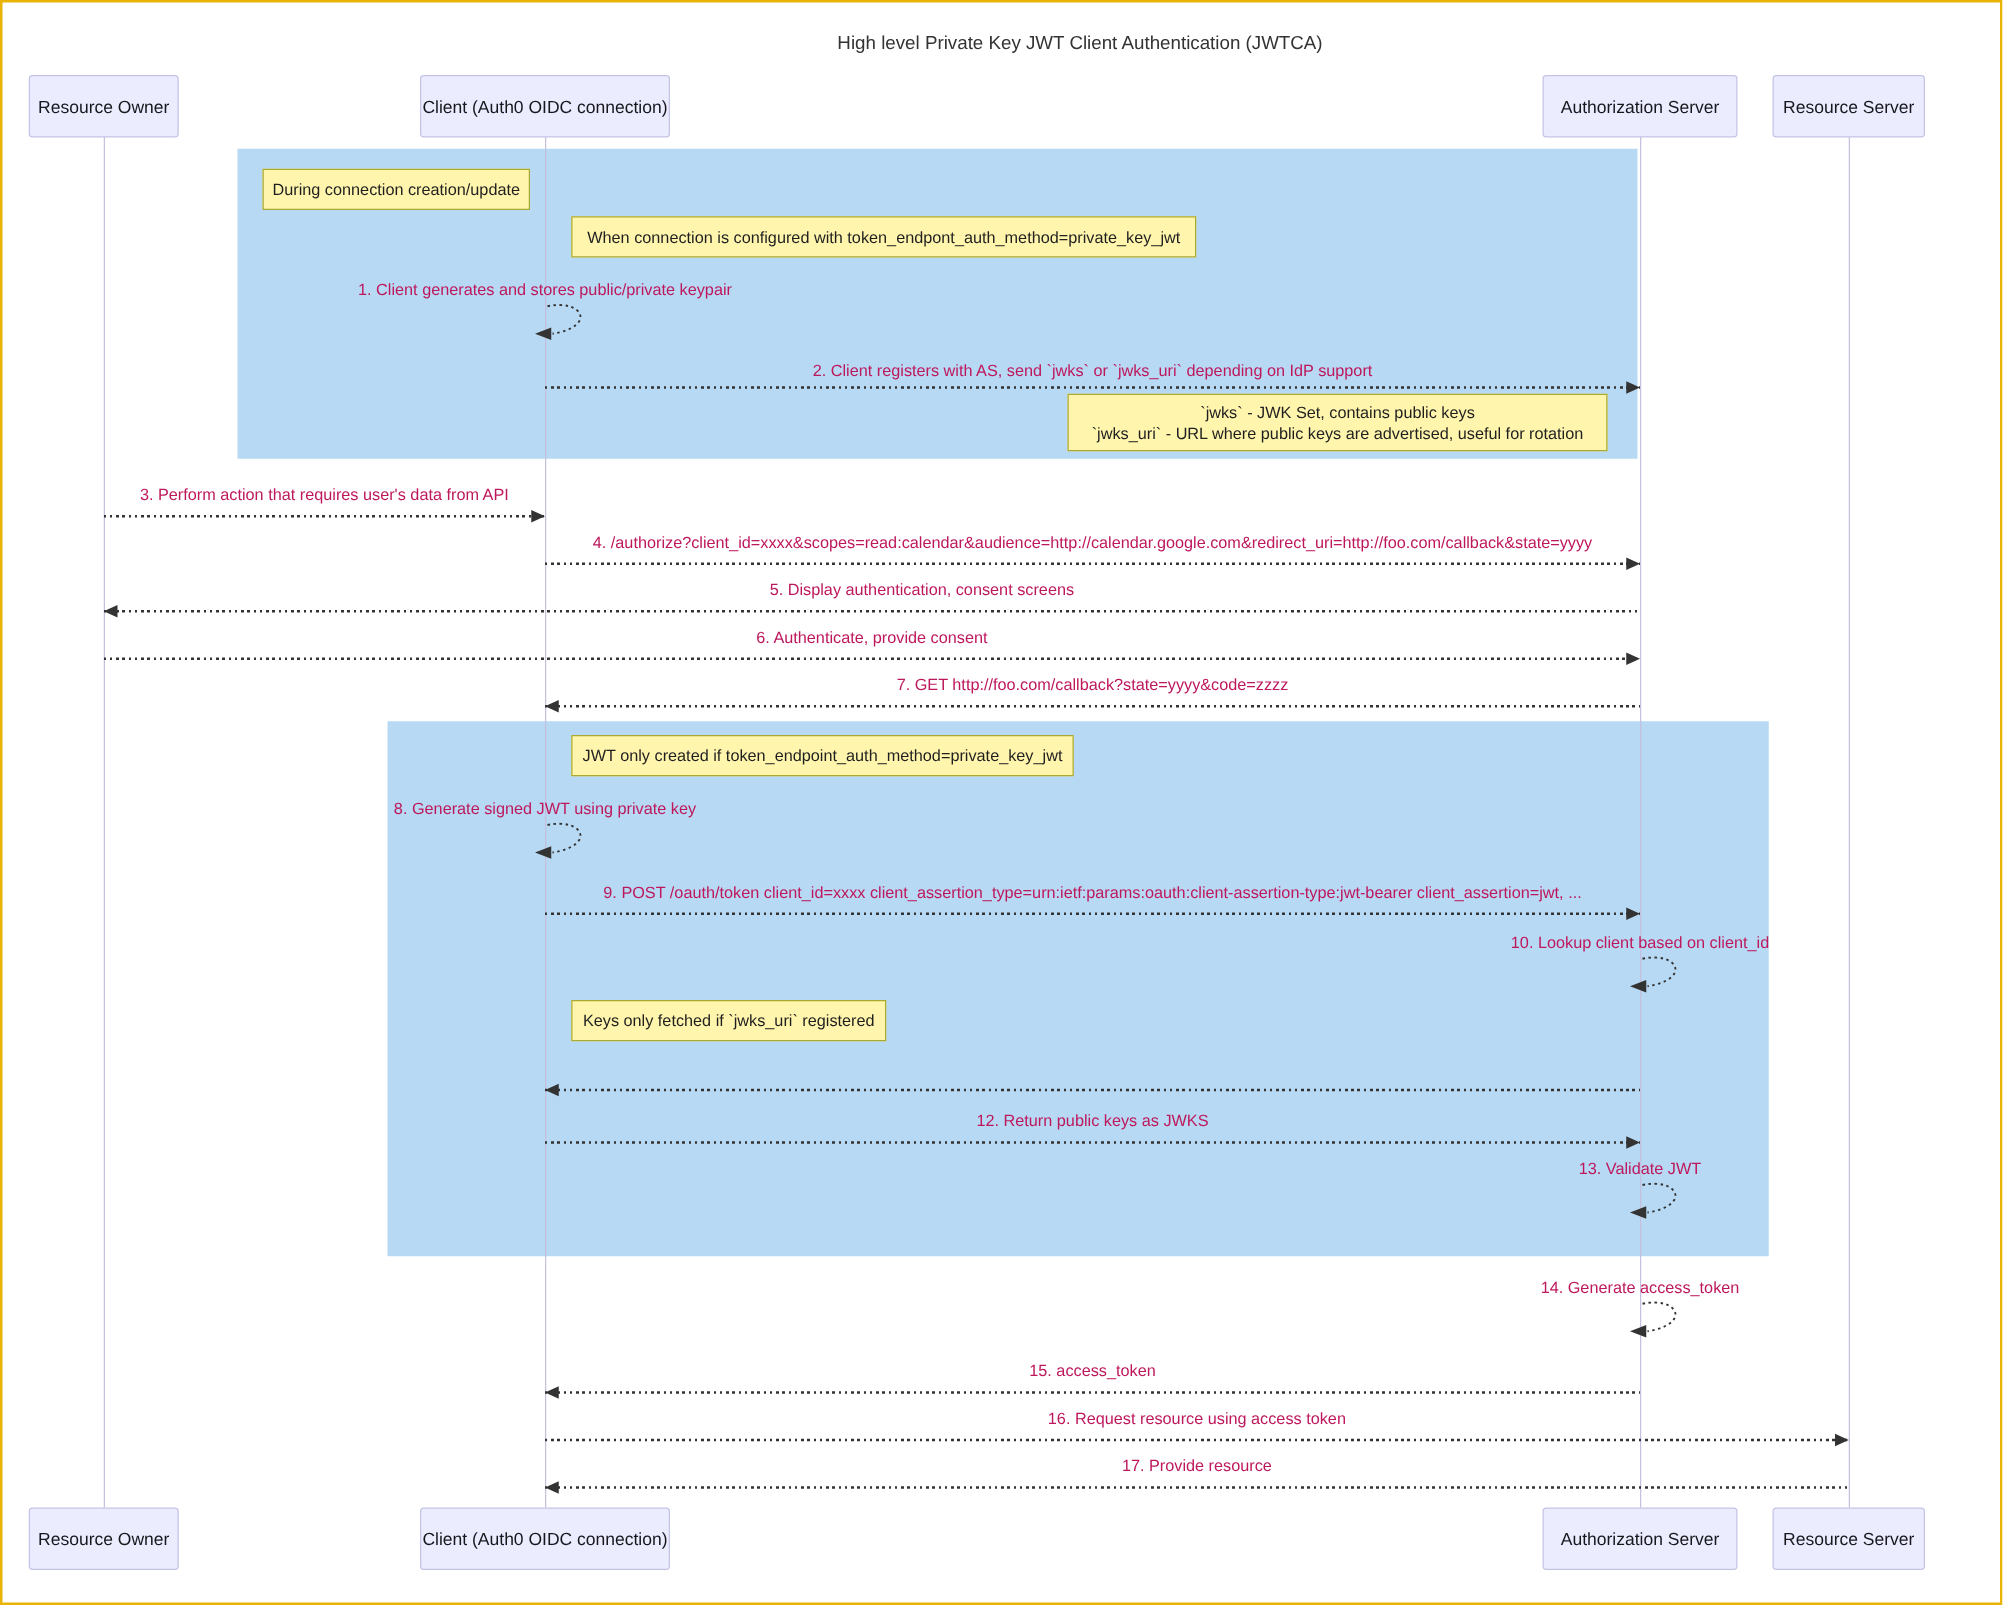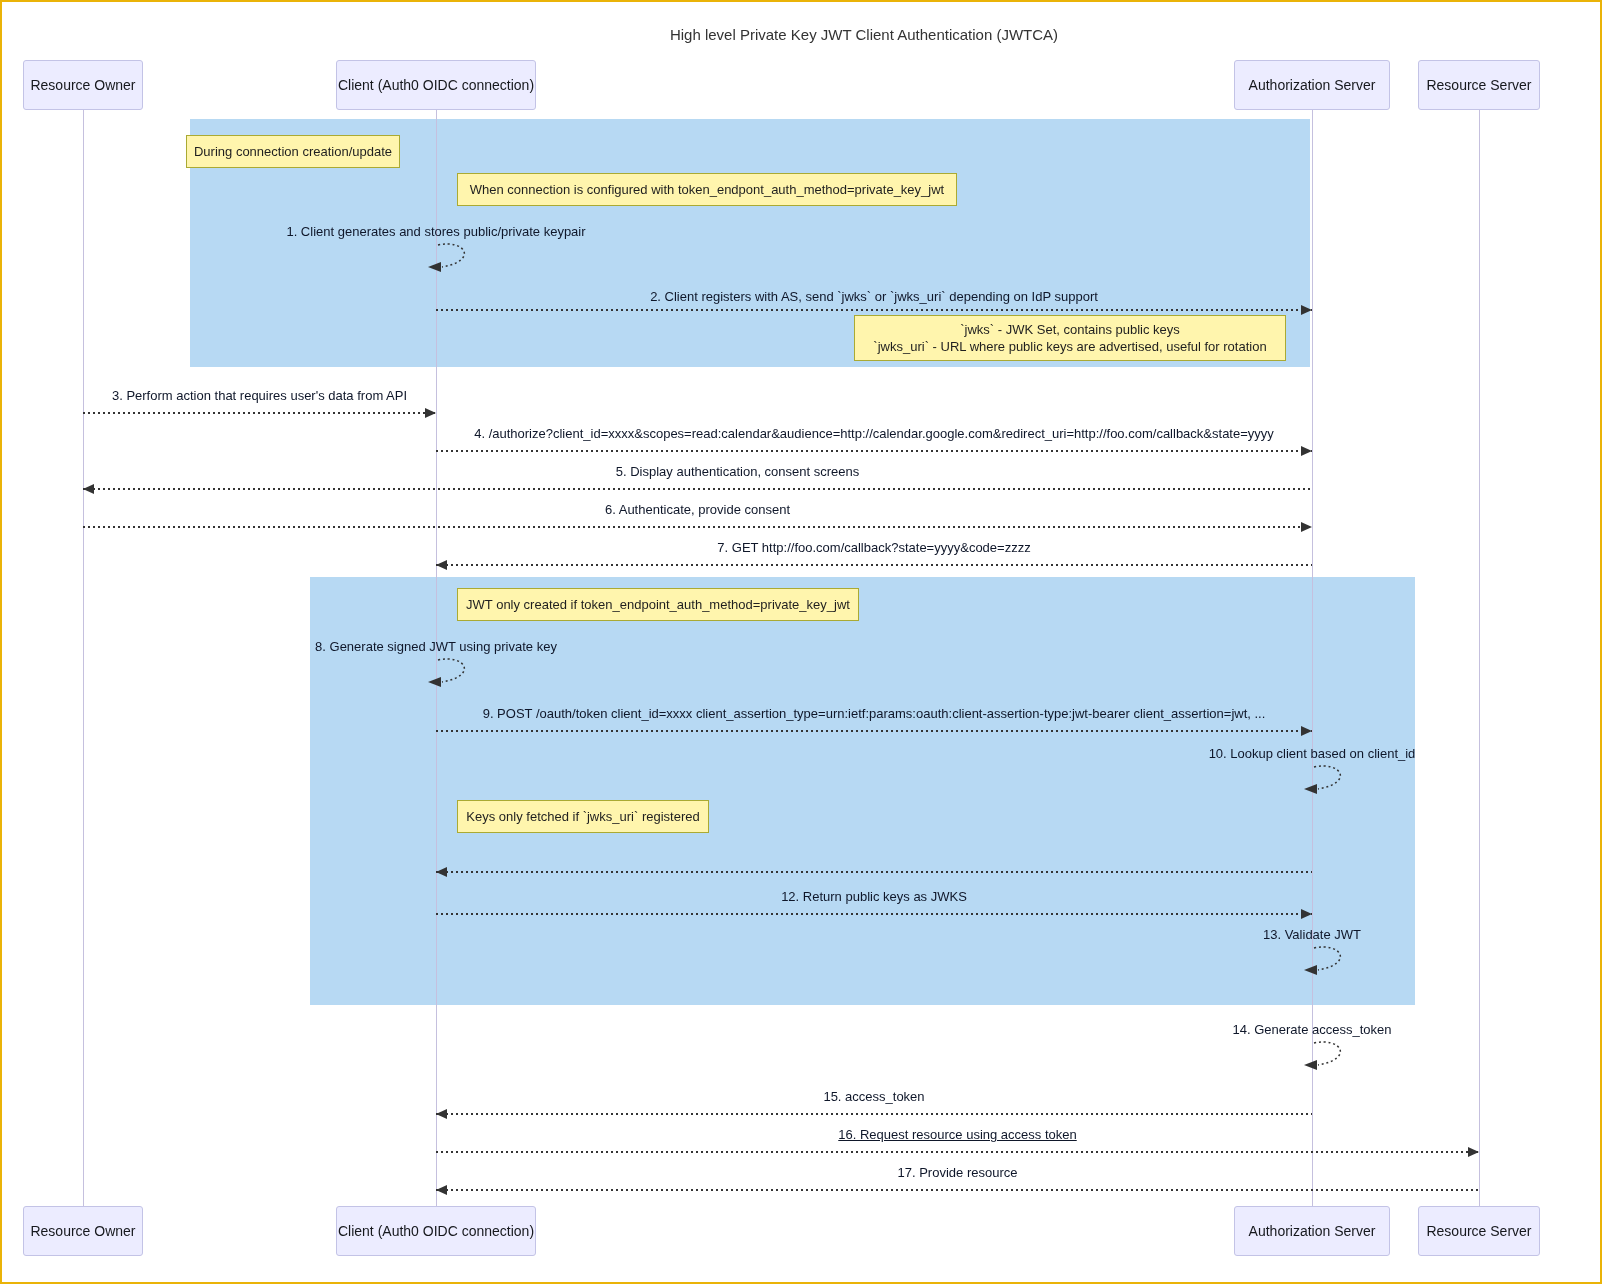--- a/index.html
+++ b/index.html
@@ -18,21 +18,21 @@
     font-size:14px;color:#16181d;white-space:nowrap;box-sizing:border-box;
   }
   .lifeline{position:absolute;width:1px;background:#c5c0de;}
   .region{position:absolute;background:#b7d9f3;}
   .note{
     position:absolute;background:#fff5ad;border:1px solid #aaaa33;box-sizing:border-box;
     display:flex;flex-direction:column;align-items:center;justify-content:center;
     font-size:13px;color:#1f1f1f;text-align:center;line-height:17px;white-space:nowrap;
   }
   .msg-label{
-    position:absolute;font-size:13px;color:#0f172a;text-align:center;
+    position:absolute;font-size:13px;color:#be185d;text-align:center;
     white-space:nowrap;height:18px;line-height:18px;
   }
   .msg-line{
     position:absolute;height:2px;
     background:repeating-linear-gradient(90deg,#333333 0 2px,transparent 2px 5px);
   }
   .arrowhead{position:absolute;width:0;height:0;border-top:5px solid transparent;border-bottom:5px solid transparent;}
   .arrowhead.dir-right{border-left:11px solid #333333;}
   .arrowhead.dir-left{border-right:11px solid #333333;}
   .self-loop{position:absolute;}
@@ -41,21 +41,21 @@
 <body>
 
 <div id="stage">
   <div class="diagram-title" style="left: 862px; top: 24px;">High level Private Key JWT Client Authentication (JWTCA)</div>
 <div class="region" style="left: 188px; top: 117px; width: 1120px; height: 248px; position: absolute;"></div>
     <div class="region" style="left: 308px; top: 575px; width: 1105px; height: 428px; position: absolute;"></div>
     <div class="lifeline" style="left: 81px; top: 107px; height: 1097px; position: absolute;"></div>
     <div class="lifeline" style="left: 434px; top: 107px; height: 1097px; position: absolute;"></div>
     <div class="lifeline" style="left: 1310px; top: 107px; height: 1097px; position: absolute;"></div>
     <div class="lifeline" style="left: 1477px; top: 107px; height: 1097px; position: absolute;"></div>
-    <div class="note" style="left: 184px; top: 133px; width: 214px; height: 33px; position: absolute; text-align: right;">
+    <div class="note" style="left: 208px; top: 133px; width: 214px; height: 33px; position: absolute; text-align: right;">
       <div>During connection creation/update</div>
     </div>
     <div class="note" style="left: 455px; top: 171px; width: 500px; height: 33px; position: absolute;">
       <div>When connection is configured with token_endpont_auth_method=private_key_jwt</div>
     </div>
     <div class="note" style="left: 852px; top: 313px; width: 432px; height: 46px; position: absolute;">
       <div>`jwks` - JWK Set, contains public keys</div>
       <div>`jwks_uri` - URL where public keys are advertised, useful for rotation</div>
     </div>
     <div class="note" style="left: 455px; top: 586px; width: 402px; height: 33px; position: absolute;">
@@ -111,21 +111,21 @@
         <polygon points="17,25 4,30 17,35" fill="#333333"></polygon>
       </svg></div>
     <div class="msg-label" style="left: 1010px; top: 1019px; width: 600px; position: absolute;">14. Generate access_token</div>
     <div class="self-loop" style="left: 1298px; top: 1033px; width: 54px; height: 38px; position: absolute;"><svg width="54" height="38" xmlns="http://www.w3.org/2000/svg">
         <path d="M 14 8 C 42 2 54 24 18 30" fill="none" stroke="#333333" stroke-width="1.5" stroke-dasharray="2 2.8"></path>
         <polygon points="17,25 4,30 17,35" fill="#333333"></polygon>
       </svg></div>
     <div class="msg-label" style="left: 434px; top: 1086px; width: 876px; position: absolute;">15. access_token</div>
     <div class="msg-line" style="left: 434px; top: 1111px; width: 876px; position: absolute;"></div>
     <div class="arrowhead dir-left" style="left: 434px; top: 1107px; position: absolute;"></div>
-    <div class="msg-label" style="left: 434px; top: 1124px; width: 1043px; position: absolute; text-decoration: underline;">16. Request resource using access token</div>
+    <div class="msg-label" style="left: 434px; top: 1124px; width: 1043px; position: absolute;">16. Request resource using access token</div>
     <div class="msg-line" style="left: 434px; top: 1149px; width: 1043px; position: absolute;"></div>
     <div class="arrowhead dir-right" style="left: 1466px; top: 1145px; position: absolute;"></div>
     <div class="msg-label" style="left: 434px; top: 1162px; width: 1043px; position: absolute;">17. Provide resource</div>
     <div class="msg-line" style="left: 434px; top: 1187px; width: 1043px; position: absolute;"></div>
     <div class="arrowhead dir-left" style="left: 434px; top: 1183px; position: absolute;"></div>
     <div class="actor-box" style="left: 21px; top: 58px; width: 120px; height: 50px; position: absolute;">
       <span>Resource Owner</span>
     </div>
     <div class="actor-box" style="left: 21px; top: 1204px; width: 120px; height: 50px; position: absolute;">
       <span>Resource Owner</span>

